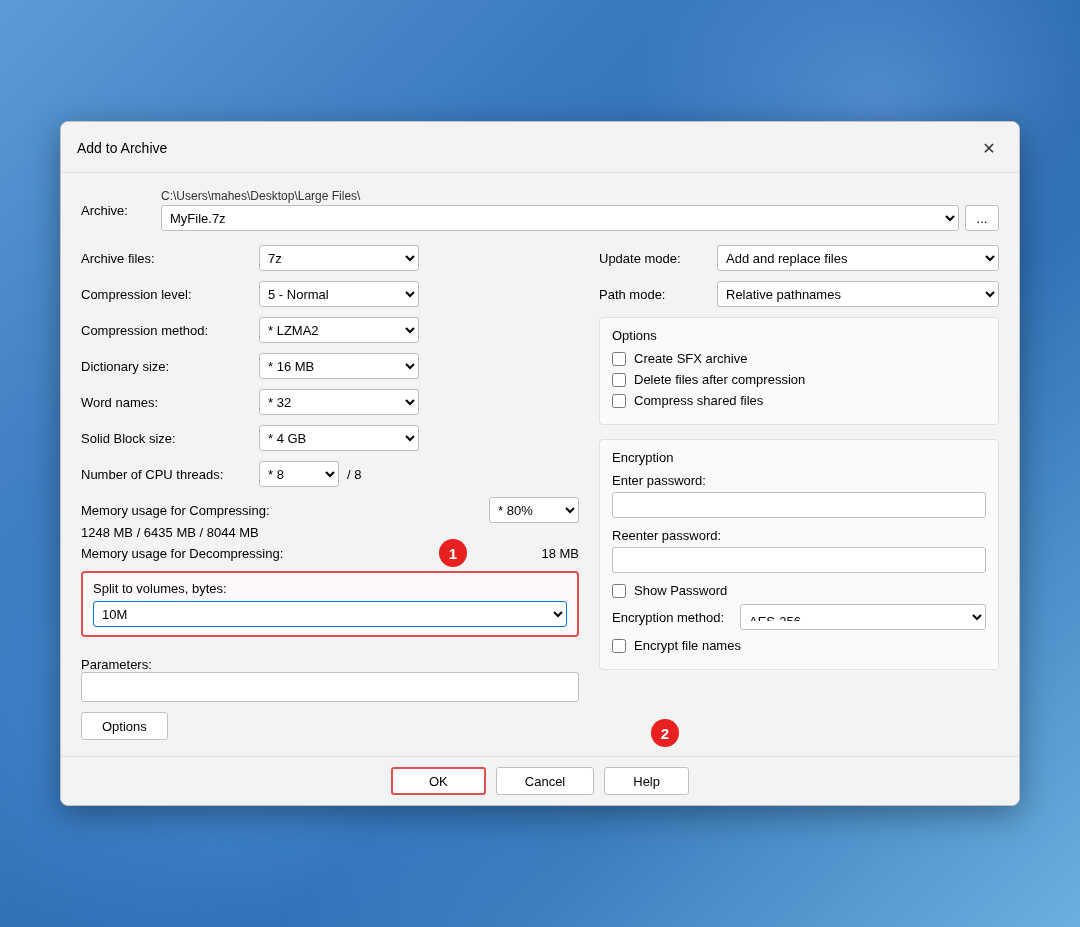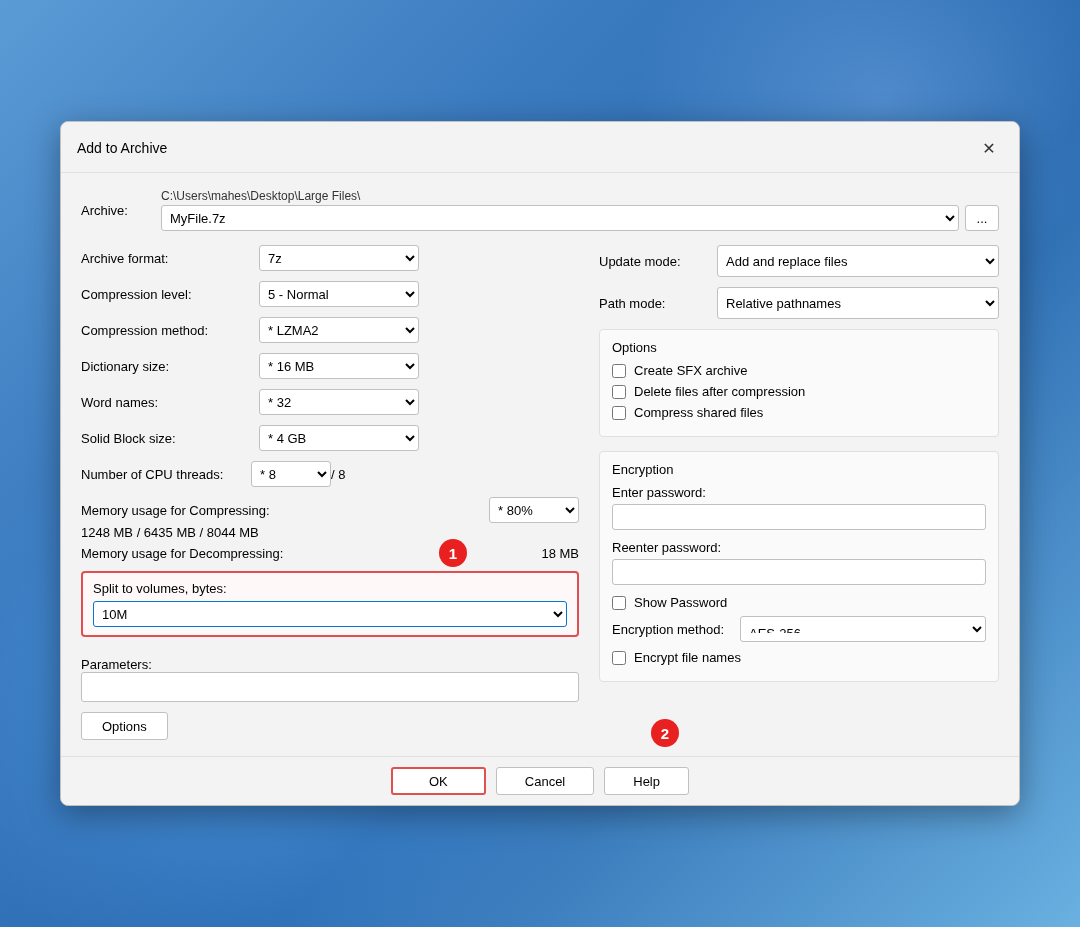--- a/index.html
+++ b/index.html
@@ -139,20 +139,21 @@
       background: #fff;
       padding: 0 4px;
       font-size: 13px;
       appearance: auto;
       min-width: 160px;
     }
 
     .cpu-row {
       display: flex;
       align-items: center;
+      gap: 8px;
       margin-bottom: 10px;
     }
     .cpu-label { min-width: 170px; font-size: 13px; }
     .cpu-select {
       height: 26px;
       border: 1px solid #c0c0c0;
       border-radius: 3px;
       background: #fff;
       padding: 0 4px;
       font-size: 13px;
@@ -221,21 +222,21 @@
     
     .right-form-row {
       display: flex;
       align-items: center;
       gap: 8px;
       margin-bottom: 10px;
     }
     .right-label { min-width: 110px; font-size: 13px; }
     .right-select {
       flex: 1;
-      height: 32px;
+      height: 26px;
       border: 1px solid #c0c0c0;
       border-radius: 3px;
       background: #fff;
       padding: 0 4px;
       font-size: 13px;
     }
 
     .options-section {
       border: 1px solid #e0e0e0;
       border-radius: 4px;
@@ -354,21 +355,21 @@
           </select>
           <button class="browse-btn">...</button>
         </div>
       </div>
     </div>
 
     <div class="main-columns">
 
       <div class="left-col">
         <div class="form-row">
-          <span class="form-label">Archive format:</span>
+          <span class="form-label">Archive files:</span>
           <select class="form-select">
             <option>7z</option>
           </select>
         </div>
         <div class="form-row">
           <span class="form-label">Compression level:</span>
           <select class="form-select">
             <option>5 - Normal</option>
           </select>
         </div>

